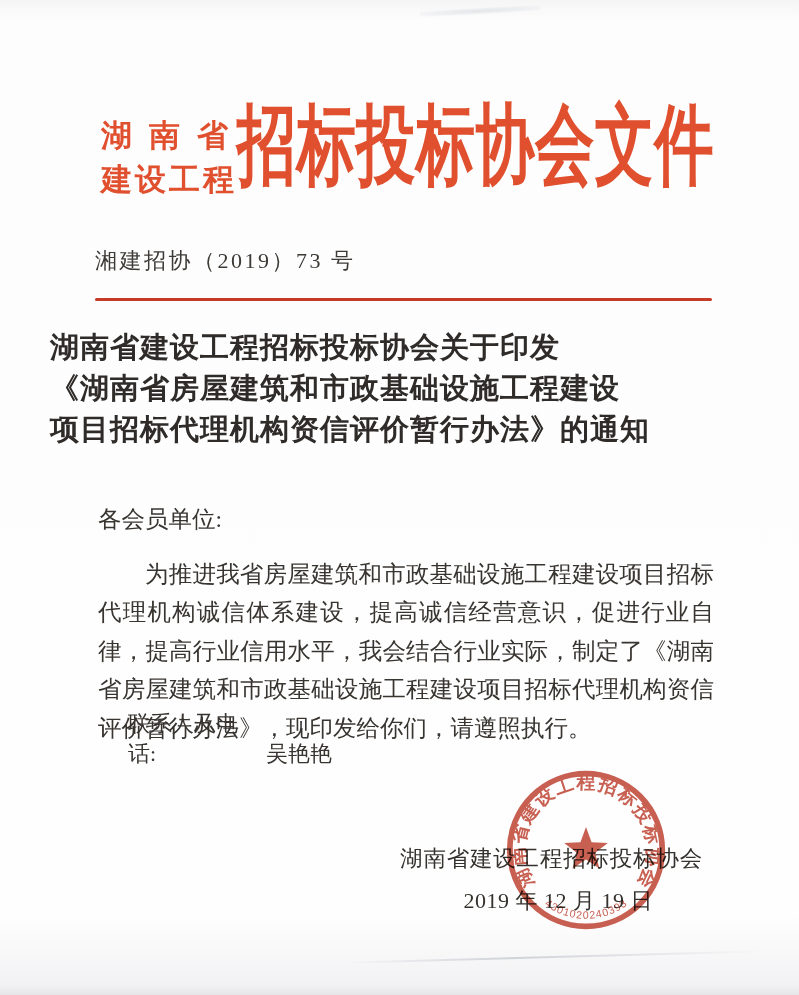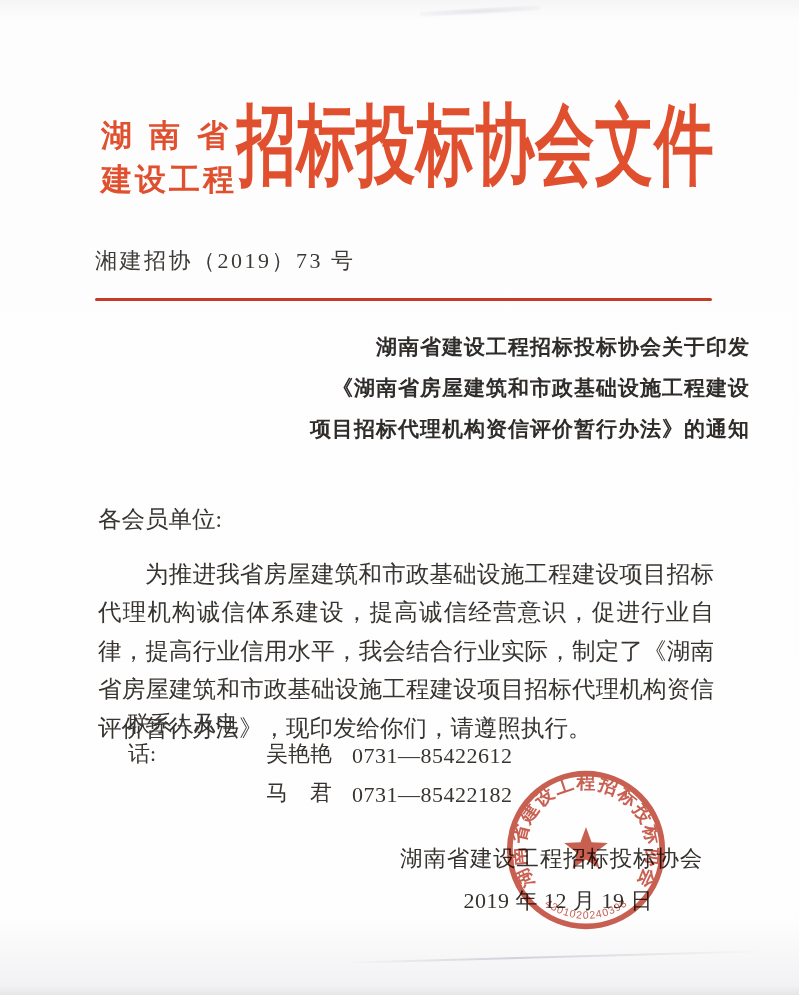--- a/index.html
+++ b/index.html
@@ -35,22 +35,22 @@
     position:absolute; left:95px; top:246px; width:620px;
     font-size:22px; letter-spacing:2.5px; color:#3d3a36;
   }
   .red-rule {
     position:absolute; left:95px; top:298px; width:617px; height:3px;
     background:#c63b28; border-radius:2px;
   }
   
   .notice-title {
     position:absolute; left:50px; top:327px; width:700px;
-    text-align:right; font-weight:700;
-    font-size:21px; line-height:41px; letter-spacing:1px; color:#2e2b28;
+    text-align:left; font-weight:700;
+    font-size:29px; line-height:41px; letter-spacing:1px; color:#2e2b28;
   }
   
   .body-block {
     position:absolute; left:98px; top:492px; width:616px;
     font-size:23.5px; line-height:38.6px; color:#383430;
   }
   .salutation { text-align:left;margin-top:8px; }
   .main-paragraph {
     margin-top:16px; text-indent:2em; text-align:justify;
   }
@@ -110,26 +110,20 @@
 
   <div class="body-block">
     <div class="salutation">各会员单位:</div>
     <div class="main-paragraph">为推进我省房屋建筑和市政基础设施工程建设项目招标代理机构诚信体系建设，提高诚信经营意识，促进行业自律，提高行业信用水平，我会结合行业实际，制定了《湖南省房屋建筑和市政基础设施工程建设项目招标代理机构资信评价暂行办法》，现印发给你们，请遵照执行。</div>
   </div>
 
   <div class="contacts">
     <div class="contact-row">
       <div class="c-label">联系人及电话:</div>
       <div class="c-name">吴艳艳</div>
-      <div class="c-phone">0731—85422612</div>
-    </div>
-    <div class="contact-row">
-      <div class="c-label"></div>
-      <div class="c-name">马　君</div>
-      <div class="c-phone">0731—85422182</div>
     </div>
   </div>
 
   <div class="sig-org">湖南省建设工程招标投标协会</div>
   <div class="sig-date">2019 年 12 月 19 日</div>
 
   <div class="seal">
     <svg viewBox="0 0 200 200" width="164" height="164">
       <defs>
         <path id="ringTextPath" d="M 38.6,143 A 75,75 0 1 1 161.4,143" fill="none"></path>

